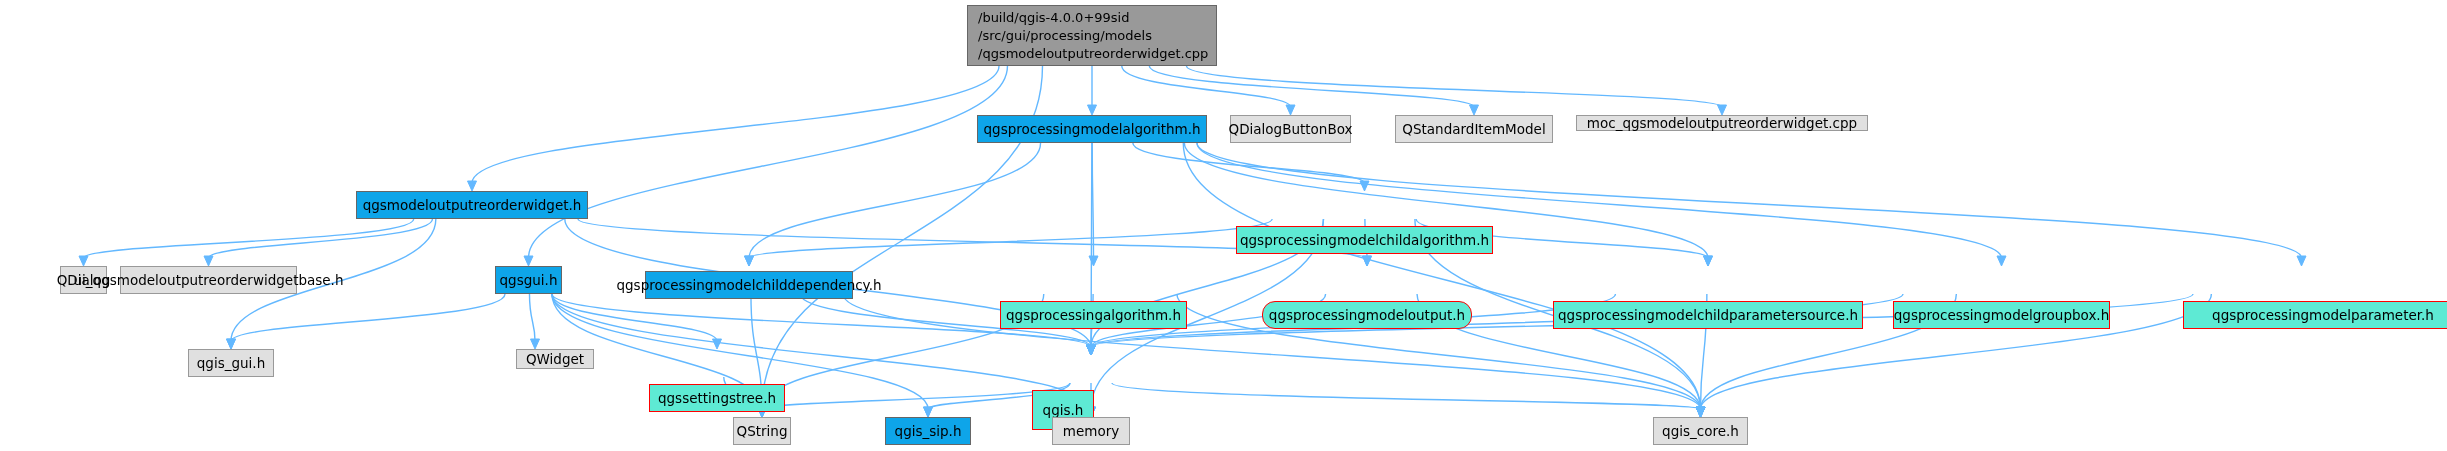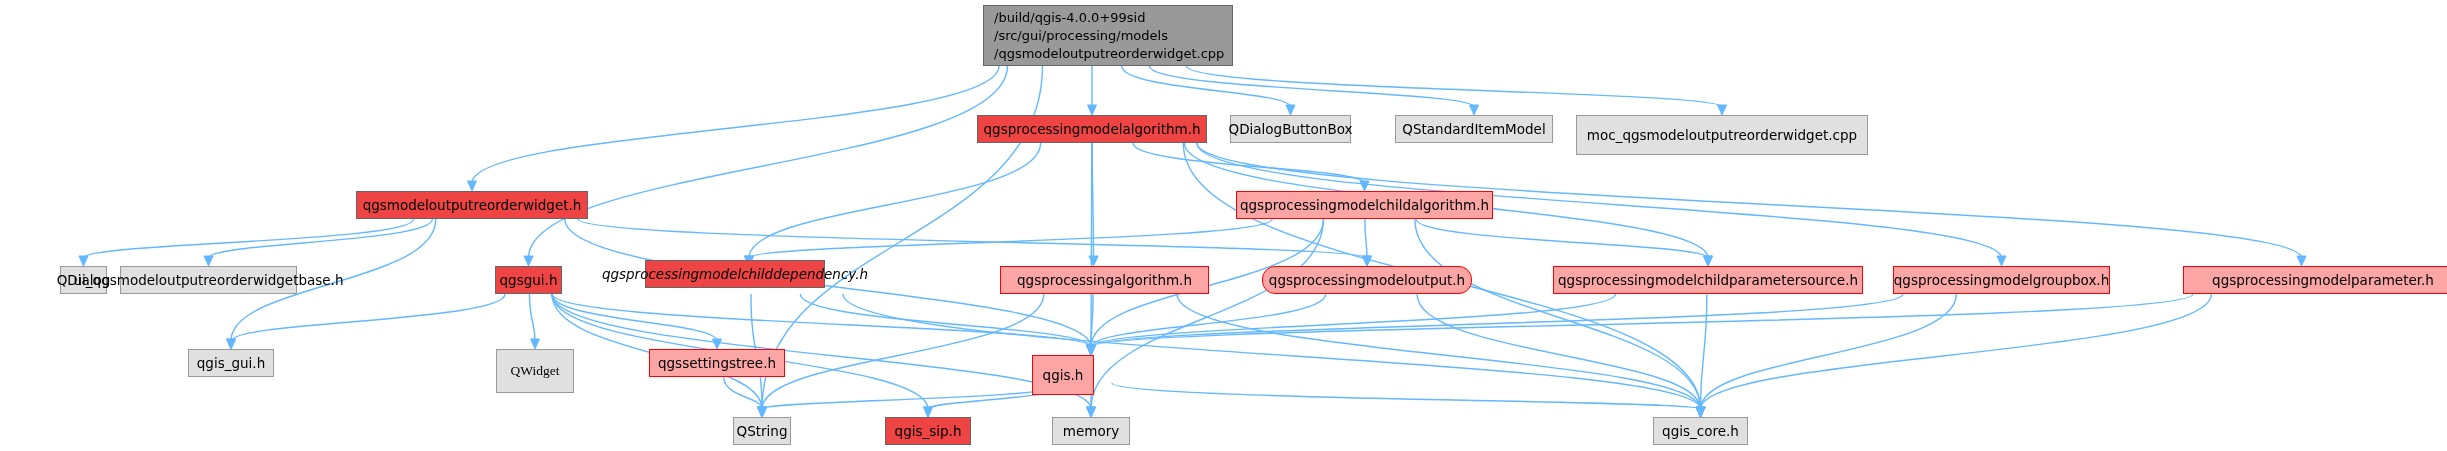--- a/index.html
+++ b/index.html
@@ -3,25 +3,25 @@
 <meta charset="utf-8">
 <style>
   html, body { margin: 0; padding: 0; background: #ffffff; }
   body { width: 2447px; height: 451px; position: relative; overflow: hidden;
          font-family: "DejaVu Sans", sans-serif; }
   svg { position: absolute; left: 0; top: 0; }
   .edge { fill: none; stroke: #63b8ff; stroke-width: 1.4; }
   .arrow { fill: #63b8ff; stroke: #63b8ff; }
   .node { position: absolute; box-sizing: border-box; display: flex; align-items: center;
           justify-content: center; font-size: 13.5px; color: #000; white-space: nowrap;
-          border: 1.5px solid #666; background: #ef4444; cursor: pointer; }
+          border: 1.5px solid #666; background: #0ea5e9; cursor: pointer; }
   .node.ext { background: #e0e0e0; border-color: #999; }
-  .node.red { background: #fca5a5; border-color: #ff0000; }
+  .node.red { background: #5eead4; border-color: #ff0000; margin-top: 35px; }
   .node.root { background: #999999; border-color: #666; justify-content: flex-start;
-               padding-left: 10px; line-height: 18px; white-space: pre; font-size: 13.5px; margin-left: 16px; }
+               padding-left: 10px; line-height: 18px; white-space: pre; font-size: 13.5px; }
 </style>
 </head>
 <body>
 
 <svg id="edges" width="2447" height="451" xmlns="http://www.w3.org/2000/svg">
     <path d="M1092,66 C1092,90.5 1092,90.5 1092,107" class="edge" stroke="#63b8ff"></path>
     <polygon points="1087.5,105 1096.5,105 1092,115" class="arrow"></polygon>
     <path d="M1121.775,66 C1121.775,90.5 1290.5,90.5 1290.5,107" class="edge" stroke="#63b8ff"></path>
     <polygon points="1286,105 1295,105 1290.5,115" class="arrow"></polygon>
     <path d="M1149.3,66 C1149.3,90.5 1474,90.5 1474,107" class="edge" stroke="#63b8ff"></path>
@@ -126,33 +126,33 @@
     <polygon points="1696,407 1705,407 1700.5,417" class="arrow"></polygon>
   </svg>
 
 <div id="nodes">
   <div class="node root" style="left: 967px; top: 5px; width: 250px; height: 61px; font-size: 13px;">/build/qgis-4.0.0+99sid
 /src/gui/processing/models
 /qgsmodeloutputreorderwidget.cpp</div>
   <div class="node" style="left: 977px; top: 115px; width: 230px; height: 28px;">qgsprocessingmodelalgorithm.h</div>
   <div class="node ext" style="left: 1230px; top: 115px; width: 121px; height: 28px;">QDialogButtonBox</div>
   <div class="node ext" style="left: 1395px; top: 115px; width: 158px; height: 28px;">QStandardItemModel</div>
-  <div class="node ext" style="left: 1576px; top: 115px; width: 292px; height: 40px;">moc_qgsmodeloutputreorderwidget.cpp</div>
+  <div class="node ext" style="left: 1576px; top: 115px; width: 292px; height: 16px;">moc_qgsmodeloutputreorderwidget.cpp</div>
   <div class="node" style="left: 356px; top: 191px; width: 232px; height: 28px;">qgsmodeloutputreorderwidget.h</div>
   <div class="node red" style="left: 1236px; top: 191px; width: 257px; height: 28px;">qgsprocessingmodelchildalgorithm.h</div>
   <div class="node ext" style="left: 60px; top: 266px; width: 47px; height: 28px;">QDialog</div>
   <div class="node ext" style="left: 120px; top: 266px; width: 177px; height: 28px;">ui_qgsmodeloutputreorderwidgetbase.h</div>
   <div class="node" style="left: 495px; top: 266px; width: 67px; height: 28px;">qgsgui.h</div>
-  <div class="node" style="left: 645px; top: 260px; width: 180px; height: 28px; font-style: italic;">qgsprocessingmodelchilddependency.h</div>
-  <div class="node red" style="left: 1000px; top: 266px; width: 209px; height: 28px;">qgsprocessingalgorithm.h</div>
+  <div class="node" style="left: 645px; top: 271px; width: 208px; height: 28px;">qgsprocessingmodelchilddependency.h</div>
+  <div class="node red" style="left: 1000px; top: 266px; width: 187px; height: 28px;">qgsprocessingalgorithm.h</div>
   <div class="node red" style="left: 1262px; top: 266px; width: 210px; height: 28px; border-radius: 13px;">qgsprocessingmodeloutput.h</div>
   <div class="node red" style="left: 1553px; top: 266px; width: 310px; height: 28px;">qgsprocessingmodelchildparametersource.h</div>
   <div class="node red" style="left: 1893px; top: 266px; width: 217px; height: 28px;">qgsprocessingmodelgroupbox.h</div>
   <div class="node red" style="left: 2183px; top: 266px; width: 280px; height: 28px;">qgsprocessingmodelparameter.h</div>
   <div class="node ext" style="left: 188px; top: 349px; width: 86px; height: 28px;">qgis_gui.h</div>
-  <div class="node ext" style="left: 496px; top: 349px; width: 78px; height: 44px; font-family: Liberation Serif, serif;">QWidget</div>
+  <div class="node ext" style="left: 516px; top: 349px; width: 78px; height: 20px;">QWidget</div>
   <div class="node red" style="left: 649px; top: 349px; width: 136px; height: 28px;">qgssettingstree.h</div>
   <div class="node red" style="left: 1032px; top: 355px; width: 62px; height: 40px;">qgis.h</div>
   <div class="node ext" style="left: 733px; top: 417px; width: 58px; height: 28px;">QString</div>
   <div class="node" style="left: 885px; top: 417px; width: 86px; height: 28px;">qgis_sip.h</div>
   <div class="node ext" style="left: 1052px; top: 417px; width: 78px; height: 28px; text-align: center;">memory</div>
   <div class="node ext" style="left: 1653px; top: 417px; width: 95px; height: 28px;">qgis_core.h</div>
 </div>
 
 </body></html>

